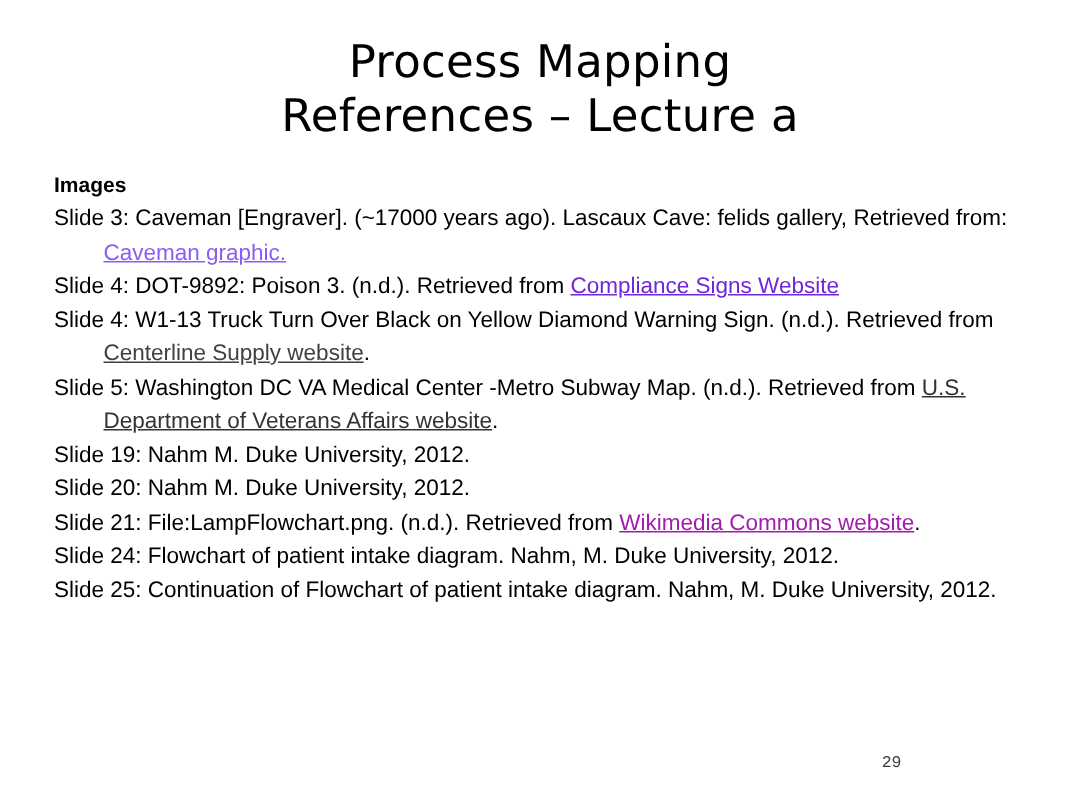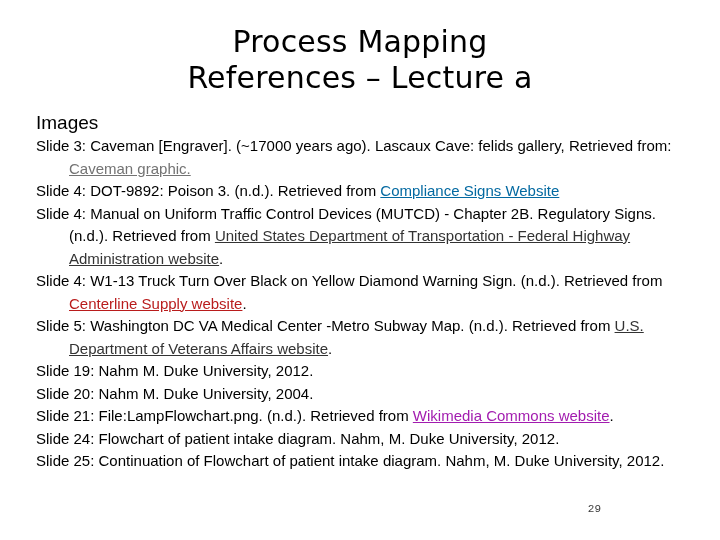--- a/index.html
+++ b/index.html
@@ -46,22 +46,22 @@
     left: 36px;
     top: 113px;
     width: 648px;
     font-family: "Liberation Sans", sans-serif;
     font-size: 15px;
     line-height: 22.5px;
     color: #000000;
   }
 
   .section-heading {
-    font-weight: normal;
-    font-size: 19px;
+    font-weight: bold;
+    font-size: 14px;
     line-height: 20px;
     margin: 0 0 2px 0;
   }
 
   .ref-entry {
     margin: 0;
     padding: 0 0 0 33px;
     text-indent: -33px;
     line-height: 22.5px;
   }
@@ -88,27 +88,26 @@
 <div class="slide">
 
   <div class="title-block">
     <span class="title-line">Process Mapping</span>
     <span class="title-line">References – Lecture a</span>
   </div>
 
   <div class="body-block">
     <div class="section-heading">Images</div>
     <div id="reference-list">
-        <p class="ref-entry"><span>Slide 3: Caveman [Engraver]. (~17000 years ago).  Lascaux Cave:  felids gallery, Retrieved from: </span><span class="lnk" style="color: #737373;">Caveman graphic.</span></p>
-        <p class="ref-entry"><span>Slide 4: DOT-9892: Poison 3. (n.d.). Retrieved from </span><span class="lnk" style="color: #0369a1;">Compliance Signs Website</span></p>
-        <p class="ref-entry"><span>Slide 4: Manual on Uniform Traffic Control Devices (MUTCD) - Chapter 2B. Regulatory Signs. (n.d.). Retrieved from </span><span class="lnk" style="color: rgb(51, 51, 51);">United States Department of Transportation - Federal Highway Administration website</span><span>.</span></p>
-        <p class="ref-entry"><span>Slide 4: W1-13 Truck Turn Over Black on Yellow Diamond Warning Sign. (n.d.). Retrieved from </span><span class="lnk" style="color: #b91c1c;">Centerline Supply website</span><span>.</span></p>
+        <p class="ref-entry"><span>Slide 3: Caveman [Engraver]. (~17000 years ago).  Lascaux Cave:  felids gallery, Retrieved from: </span><span class="lnk" style="color: #8b5cf6;">Caveman graphic.</span></p>
+        <p class="ref-entry"><span>Slide 4: DOT-9892: Poison 3. (n.d.). Retrieved from </span><span class="lnk" style="color: #6d28d9;">Compliance Signs Website</span></p>
+        <p class="ref-entry"><span>Slide 4: W1-13 Truck Turn Over Black on Yellow Diamond Warning Sign. (n.d.). Retrieved from </span><span class="lnk" style="color: #404040;">Centerline Supply website</span><span>.</span></p>
         <p class="ref-entry"><span>Slide 5:  Washington DC VA Medical Center -Metro Subway Map. (n.d.). Retrieved from </span><span class="lnk" style="color: rgb(51, 51, 51);">U.S. Department of Veterans Affairs website</span><span>.</span></p>
         <p class="ref-entry"><span>Slide 19:  Nahm M. Duke University, 2012.</span></p>
-        <p class="ref-entry"><span>Slide 20:  Nahm M. Duke University, 2004.</span></p>
+        <p class="ref-entry"><span>Slide 20:  Nahm M. Duke University, 2012.</span></p>
         <p class="ref-entry"><span>Slide 21:  File:LampFlowchart.png. (n.d.). Retrieved from </span><span class="lnk" style="color: #a21caf;">Wikimedia Commons website</span><span>.</span></p>
         <p class="ref-entry"><span>Slide 24: Flowchart of patient intake diagram. Nahm, M. Duke University, 2012.</span></p>
         <p class="ref-entry"><span>Slide 25: Continuation of Flowchart of patient intake diagram. Nahm, M. Duke University, 2012.</span></p>
       </div>
   </div>
 
   <div class="page-number">29</div>
 
 </div>
 

